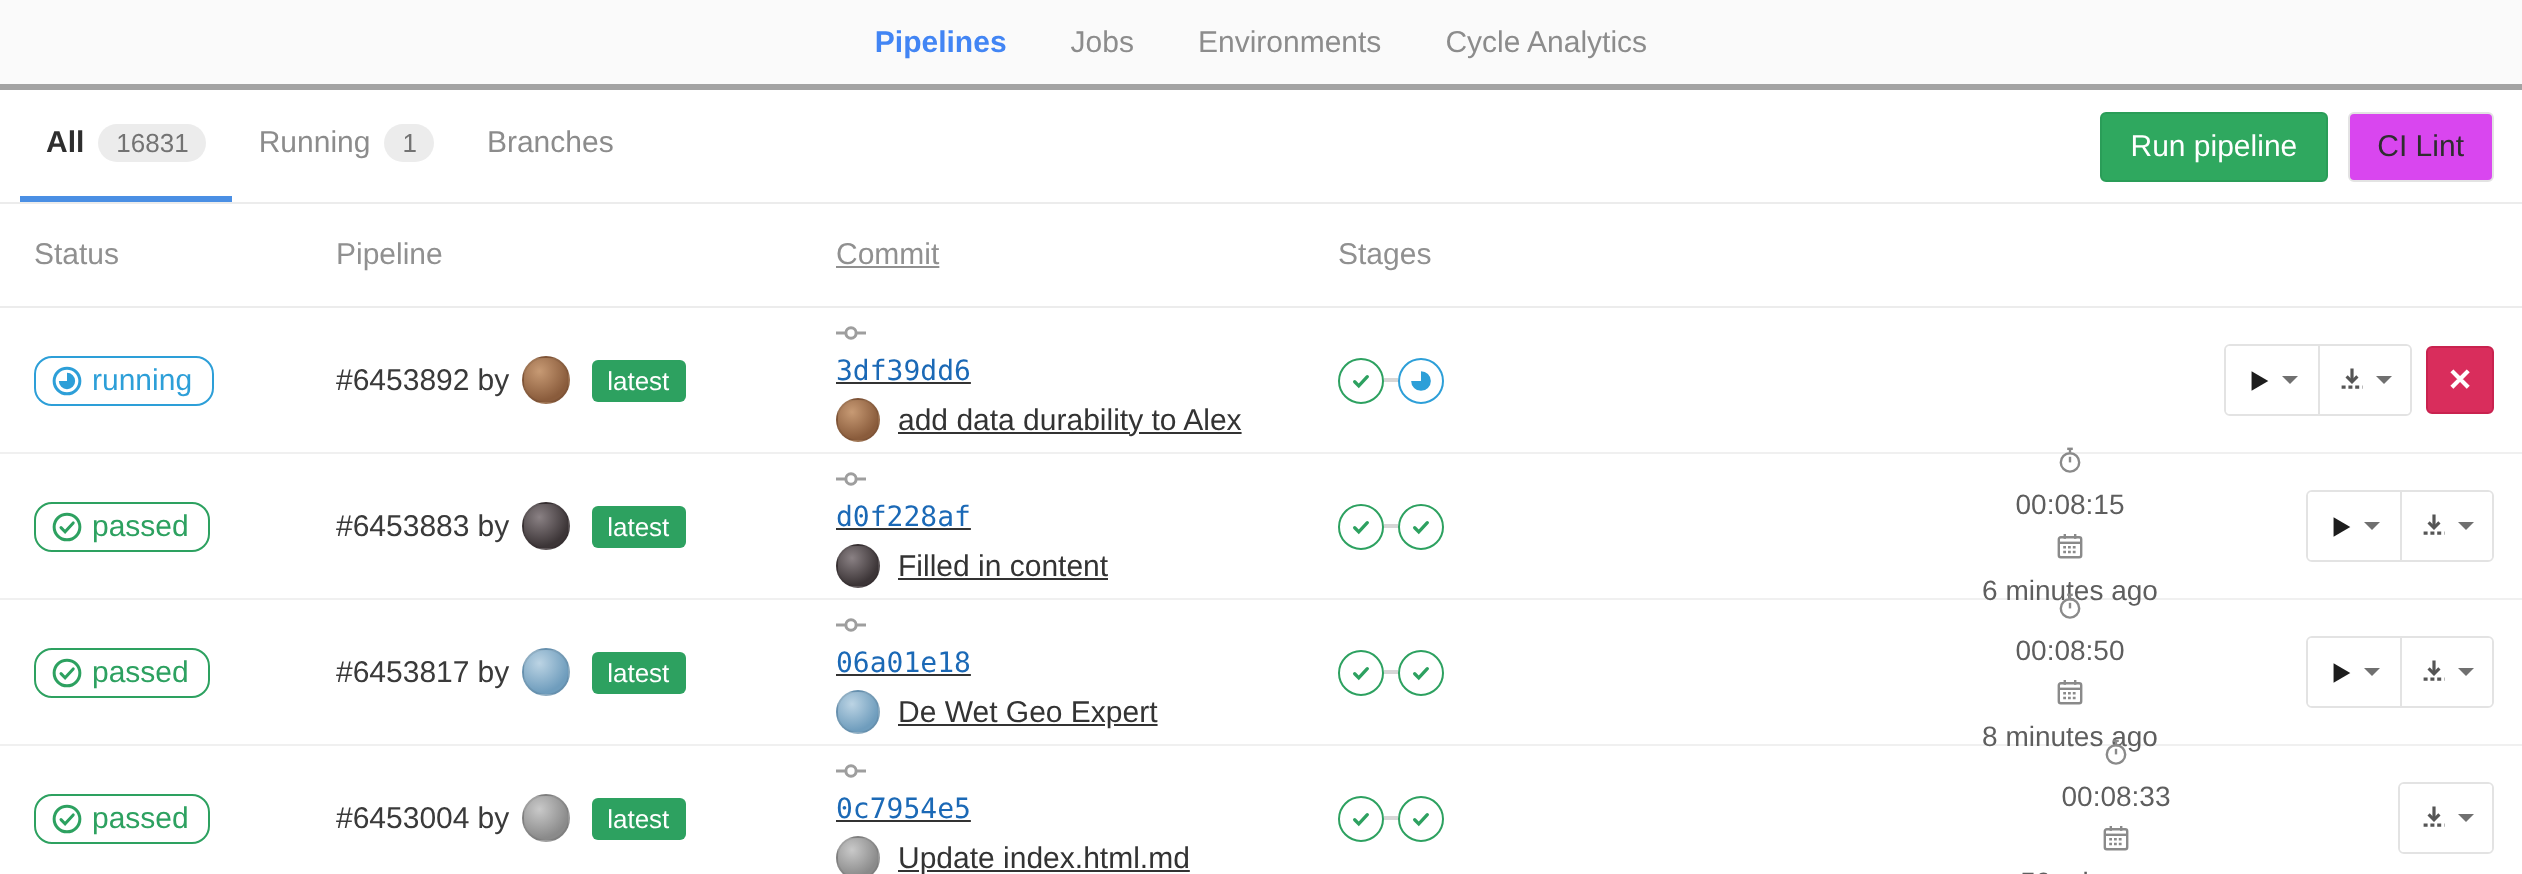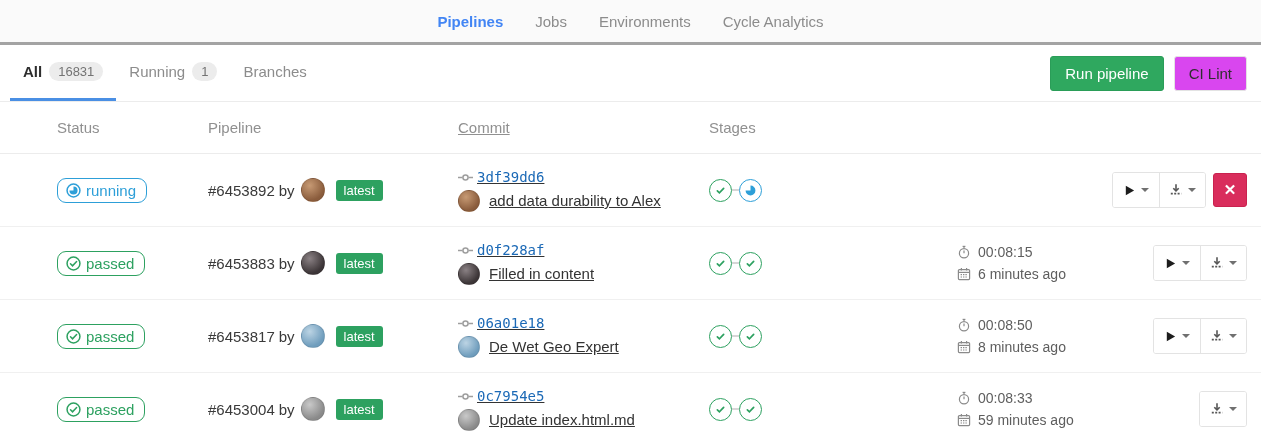--- a/index.html
+++ b/index.html
@@ -22,21 +22,21 @@
     border-radius:10px; padding:2px 9px; }
   .tab-actions { margin-left:auto; align-self:center; display:flex; gap:10px; padding-right:14px; }
   .btn { font-size:15px; border-radius:3px; padding:8px 14px; cursor:pointer; border:1px solid transparent; }
   .btn-green { background:#2fa85f; border-color:#2a9d58; color:#fff; }
   .btn-white { background:#d946ef; border-color:#e3e3e3; color:#2e2e2e; }
 
   
   .thead, .row { display:flex; align-items:center; }
   .thead { height:52px; border-bottom:1px solid #ececec; color:#909090; font-size:15px; }
   .row { height:73px; border-bottom:1px solid #f0f0f0; }
-  .c-status { width:168px; padding-left:17px;margin-left:40px; }
+  .c-status { width:168px; padding-left:17px; }
   .c-pipeline { width:250px; display:flex; align-items:center; }
   .c-commit { width:251px;text-decoration:underline; }
   .c-stages { width:240px; display:flex; align-items:center; }
   .c-timing { flex:1; padding-left:8px; font-size:14px; color:#5e5e5e; }
   .c-actions { margin-left:auto; padding-right:14px; display:flex; align-items:center; }
 
   
   .status-badge { display:inline-flex; align-items:center; gap:5px; font-size:15px;
     border:1px solid; border-radius:9px; padding:3px 10px 3px 8px; cursor:pointer; background:#fff; }
   .status-badge.running { color:#2d9fd8; }
@@ -50,36 +50,36 @@
     border:1px solid rgba(0,0,0,.08); cursor:pointer; }
   .avatar.sm { width:22px; height:22px; }
   .av-0 { background:radial-gradient(circle at 35% 30%, #c79a74, #8a5c3c 70%); }
   .av-1 { background:radial-gradient(circle at 35% 30%, #8a8184, #3c3537 70%); }
   .av-2 { background:radial-gradient(circle at 35% 30%, #bcd4e4, #6f9dbd 70%); }
   .av-3 { background:radial-gradient(circle at 35% 30%, #c9c9c9, #8a8a8a 70%); }
   .tag-latest { background:#2da160; color:#fff; font-size:13px; border-radius:3px;
     padding:3px 8px; margin-left:11px; }
 
   
-  .commit-top { display:flex; align-items:flex-end; gap:4px; margin-bottom:5px; }
+  .commit-top { display:flex; align-items:flex-start; gap:4px; margin-bottom:5px;flex-direction:column; }
   .sha { font-family:"DejaVu Sans Mono", monospace; font-size:14px; color:#1b69b6;
     text-decoration:none; cursor:pointer; }
   .commit-bottom { display:flex; align-items:center; gap:9px; }
   .msg { font-size:15px; color:#333; white-space:nowrap; overflow:hidden;
     text-overflow:ellipsis; max-width:190px; cursor:pointer; }
 
   
   .stage { width:23px; height:23px; border-radius:50%; border:1.5px solid; display:inline-flex;
     align-items:center; justify-content:center; cursor:pointer; background:#fff; }
   .stage.passed { color:#2da160; border-color:#2da160; }
   .stage.running { color:#2d9fd8; border-color:#2d9fd8; }
   .connector { width:7px; height:2px; background:#d6d6d6; }
 
   
-  .t-line { display:flex; align-items:center; gap:7px; }
+  .t-line { display:flex; align-items:center; gap:7px;flex-direction:column; }
   .t-line + .t-line { margin-top:6px; }
   .t-icon { color:#8a8a8a; display:inline-flex; }
 
   
   .btn-group { display:flex; border:1px solid #e3e3e3; border-radius:3px; overflow:hidden; background:#fff; }
   .icon-btn { display:flex; align-items:center; justify-content:center; gap:5px;
     width:46px; height:34px; background:#fff; border:none; cursor:pointer; }
   .icon-btn + .icon-btn { border-left:1px solid #e3e3e3; }
   .caret { width:0; height:0; border-left:4px solid transparent; border-right:4px solid transparent;
     border-top:4px solid #707070; display:inline-block; }

